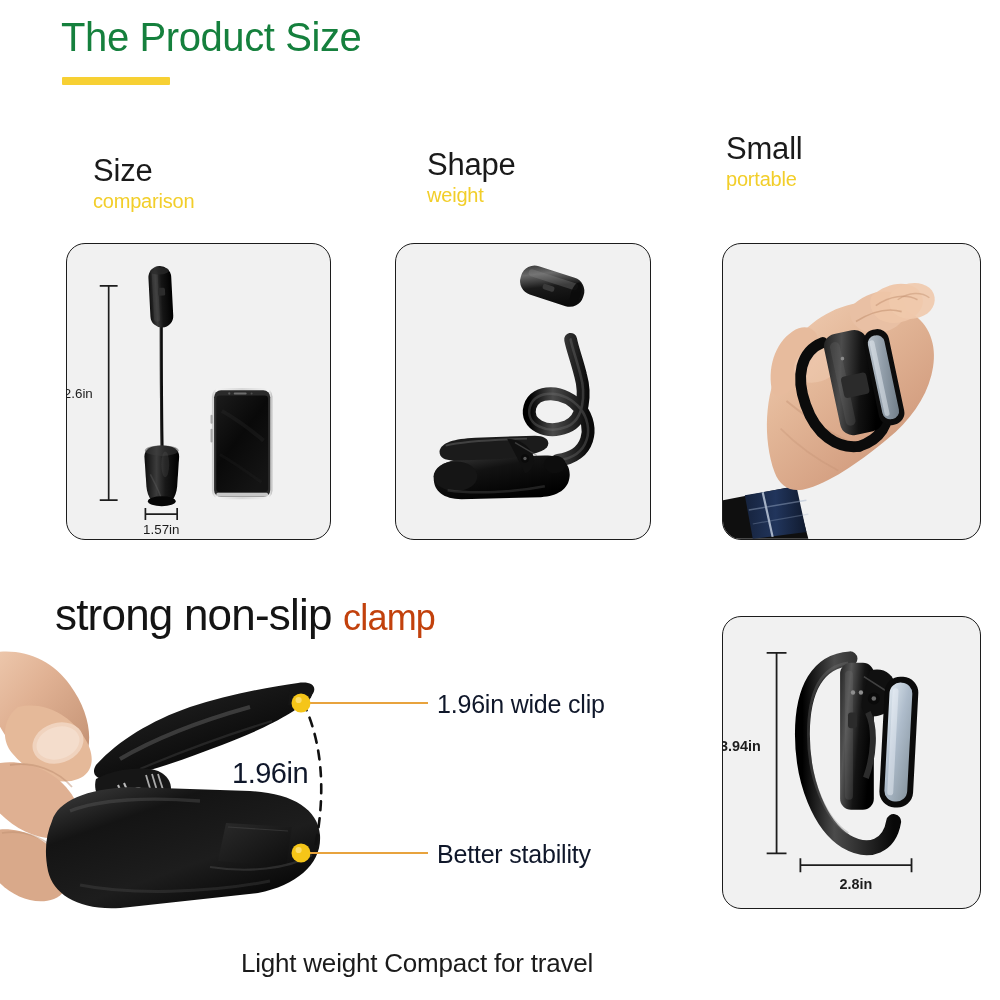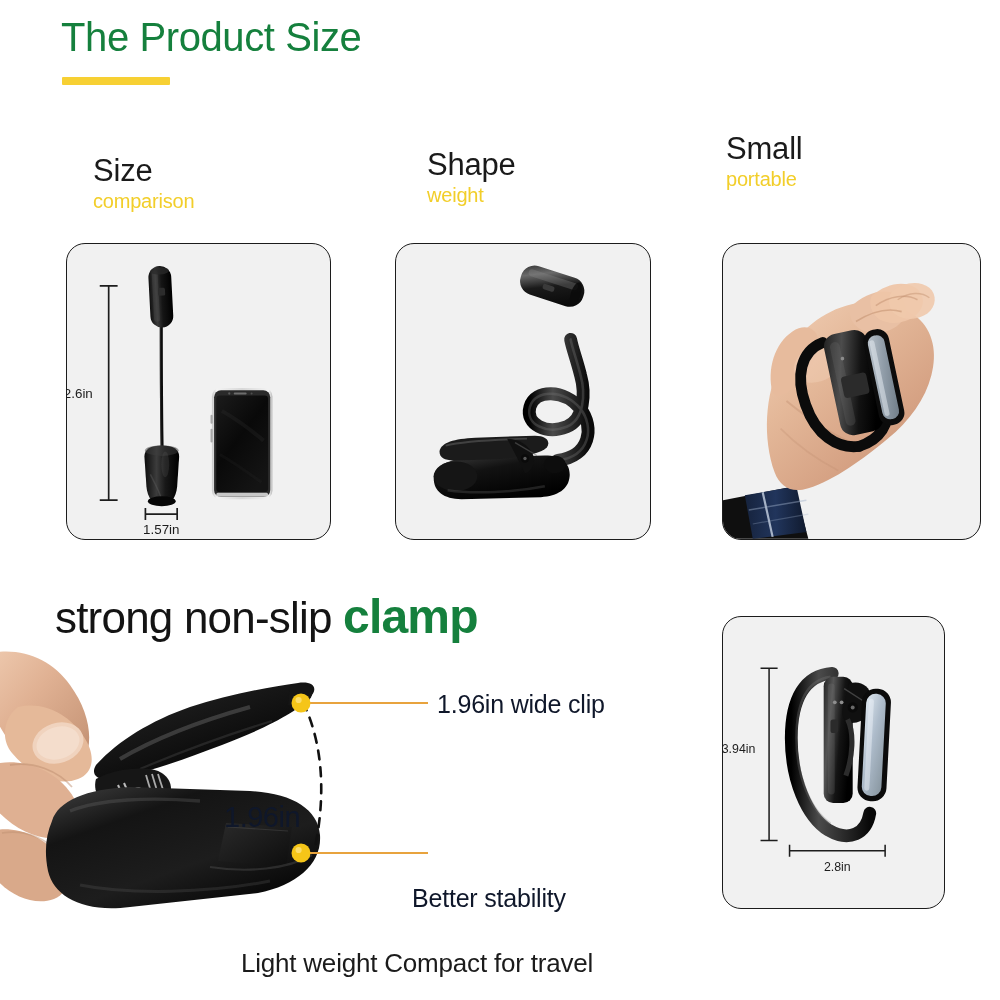--- a/index.html
+++ b/index.html
@@ -37,21 +37,21 @@
     border:1.6px solid #1c1c1c; border-radius:19px; overflow:hidden;
   }
   .panel svg { display:block; width:100%; height:100%; }
 
   
   .clamp-head {
     position:absolute; left:55px; top:592px;
     font-size:44px; line-height:1.05; letter-spacing:-0.8px; white-space:nowrap;
   }
   .clamp-head .k1 { color:#141414; font-weight:400; }
-  .clamp-head .k2 { color:#15803d; font-weight:700; font-size:48px; }
+  .clamp-head .k2 { color:#c2410c; font-weight:400; font-size:36px; }
 
   
   .clamp-photo { position:absolute; left:0; top:645px; width:345px; height:275px; }
   .clamp-photo svg { display:block; }
 
   
   .callout-label {
     position:absolute; font-size:25px; color:#0f172a;
     font-weight:400; white-space:nowrap; letter-spacing:-0.2px;
   }
@@ -394,37 +394,37 @@
       <path d="M210 222 C248 228 288 224 312 210" stroke="#5e5e5e" stroke-width="2.2" fill="none" opacity="0.35"></path>
     </g>
   </svg>
 </div>
 
 <div class="arc-layer">
   <svg viewBox="0 0 120 200" width="120" height="200" xmlns="http://www.w3.org/2000/svg" aria-hidden="true">
     <path d="M48 22 C66 60 72 108 60 168" stroke="#111" stroke-width="2.6" fill="none" stroke-dasharray="9 8" stroke-linecap="round"></path>
   </svg>
 </div>
-<div class="callout-label" style="left:224px; top:757px; font-size:29px; letter-spacing:-0.5px;margin-top:44px;">1.96in</div>
+<div class="callout-label" style="left:232px; top:757px; font-size:29px; letter-spacing:-0.5px;">1.96in</div>
 
 <svg style="position:absolute; left:290px; top:688px; width:140px; height:30px;" viewBox="0 0 140 30" aria-hidden="true">
   <line x1="16" y1="15" x2="138" y2="15" stroke="#E8A33D" stroke-width="2.1"></line>
   <circle cx="11" cy="15" r="9.5" fill="#F5C518"></circle>
   <circle cx="8.6" cy="12" r="3.1" fill="#FBE07A" opacity="0.85"></circle>
 </svg>
 <div class="callout-label" style="left:437px; top:690px;">1.96in wide clip</div>
 
 <svg style="position:absolute; left:290px; top:838px; width:140px; height:30px;" viewBox="0 0 140 30" aria-hidden="true">
   <line x1="16" y1="15" x2="138" y2="15" stroke="#E8A33D" stroke-width="2.1"></line>
   <circle cx="11" cy="15" r="9.5" fill="#F5C518"></circle>
   <circle cx="8.6" cy="12" r="3.1" fill="#FBE07A" opacity="0.85"></circle>
 </svg>
-<div class="callout-label" style="left:412px; top:840px;margin-top:44px;">Better stability</div>
-
-<div class="panel" style="left:722px; top:616px; width:223px; height:293px;">
+<div class="callout-label" style="left:437px; top:840px;">Better stability</div>
+
+<div class="panel" style="left:722px; top:616px; width:259px; height:293px;font-weight:bold;">
   <svg viewBox="0 0 259 293" xmlns="http://www.w3.org/2000/svg" aria-hidden="true">
     <defs>
       <linearGradient id="neckG4" x1="0" y1="0" x2="1" y2="0">
         <stop offset="0" stop-color="#000"></stop>
         <stop offset="0.35" stop-color="#4b4b4b"></stop>
         <stop offset="1" stop-color="#080808"></stop>
       </linearGradient>
       <linearGradient id="bodyG4" x1="0" y1="0" x2="1" y2="0.4">
         <stop offset="0" stop-color="#242424"></stop>
         <stop offset="0.3" stop-color="#555"></stop>

